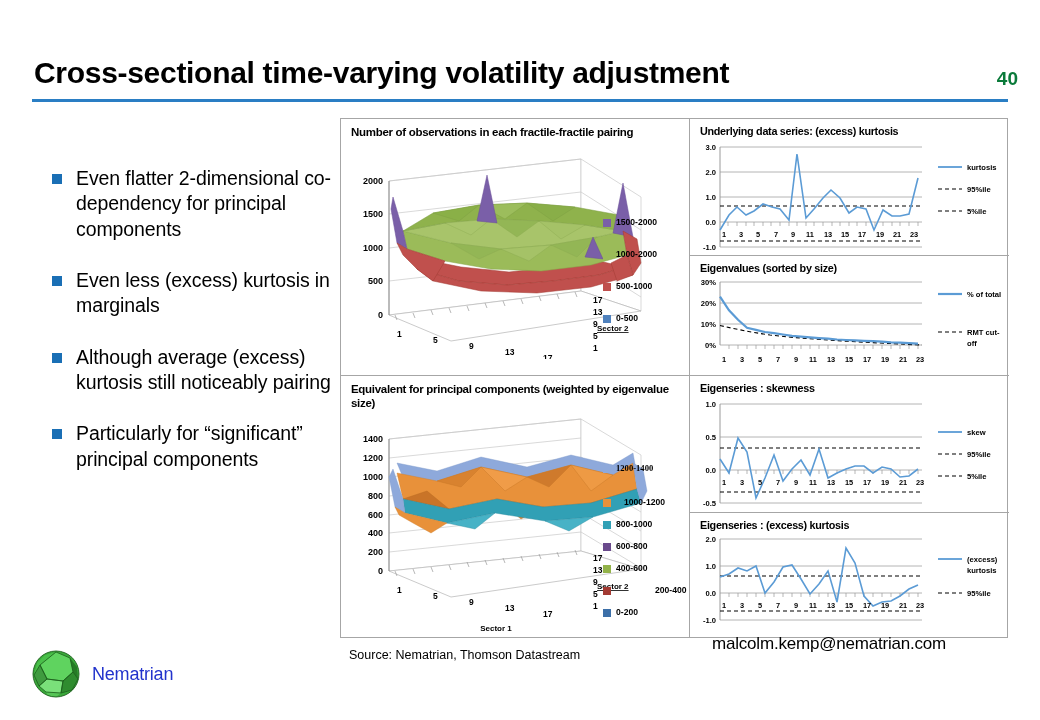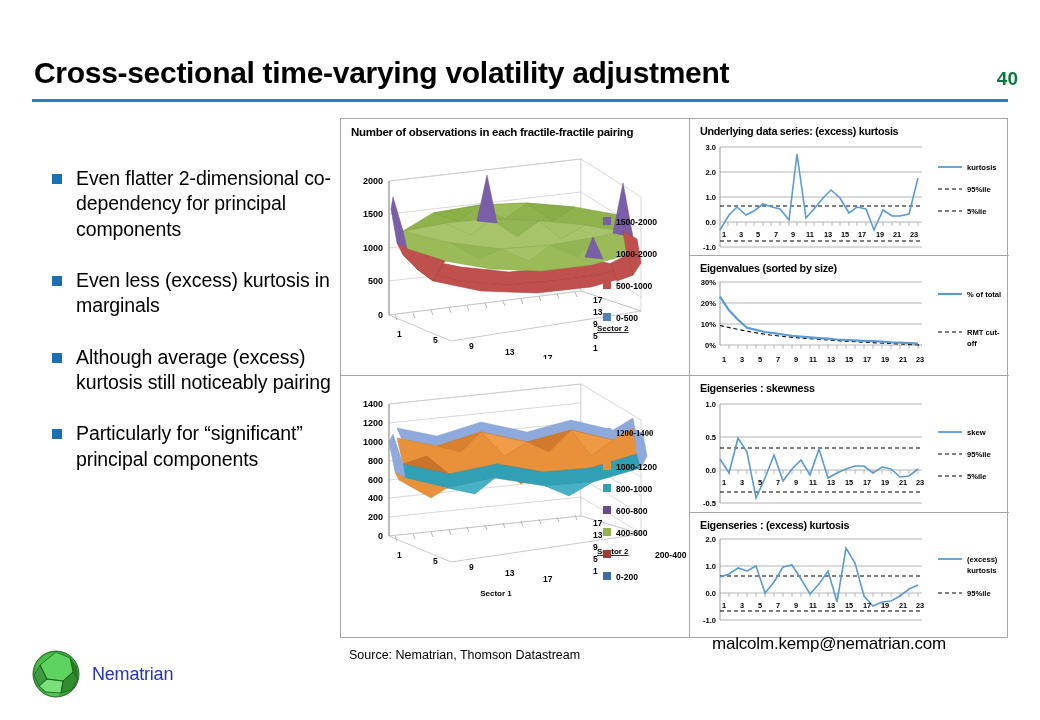--- a/index.html
+++ b/index.html
@@ -70,21 +70,21 @@
   .ctitle.sm { font-size: 10.8px; }
 
   
   .surf-wrap { position: relative; width: 100%; height: 100%; }
   .surf-svg { position:absolute; left:0; top:0; }
   .axis-lbl { font-size: 9px; font-weight: bold; fill: #000; }
   .axis-lbl-b { font-size: 8.5px; font-weight: bold; fill:#000; }
   .ax-title { font-size: 8px; font-weight:bold; fill:#000; text-decoration: underline; }
 
   .legend3d { position:absolute; font-size: 8.6px; font-weight:bold; color:#000; }
-  .lg-row { display:flex; align-items:flex-start; }
+  .lg-row { display:flex; align-items:flex-end; }
   .lg-sw { width:8px; height:8px; margin-right:5px; flex:0 0 8px; }
   .lc-svg { position:absolute; left:0; top:0; }
   .tick { font-size: 7.6px; font-weight:bold; fill:#000; }
   .tickx { font-size: 7.4px; font-weight:bold; fill:#000; }
   .lgtext { font-size: 7.6px; font-weight:bold; fill:#000; }
 
   
   .source {
     position:absolute; left:349px; top:648px; font-size:12.5px; color:#000;
   }
@@ -231,20 +231,21 @@
           </div>
           <div class="lg-row">
             <span class="lg-sw" style="background:#4f81bd"></span>
             <span>0-500</span>
           </div>
         </div>
       </div>
     </div>
 
     <div class="cell cell-bl">
+      <div class="ctitle">Equivalent for principal components (weighted by eigenvalue size)</div>
       <div class="surf-wrap">
         <svg class="surf-svg" width="348" height="220" viewBox="0 0 348 220">
           <polygon points="48,28 240,8 240,140 48,160" fill="#ffffff" stroke="#c9c9c9" stroke-width="0.7"></polygon>
           <polygon points="240,8 300,44 300,158 240,140" fill="#ffffff" stroke="#c9c9c9" stroke-width="0.7"></polygon>
           <polygon points="48,160 240,140 300,158 110,186" fill="#ffffff" stroke="#bdbdbd" stroke-width="0.8"></polygon>
           <g stroke="#c9c9c9" stroke-width="0.7">
             <line x1="48" y1="28" x2="240" y2="8"></line>
             <line x1="48" y1="47" x2="240" y2="27"></line>
             <line x1="48" y1="66" x2="240" y2="46"></line>
             <line x1="48" y1="85" x2="240" y2="65"></line>
@@ -318,21 +319,21 @@
             <line x1="198" y1="143" x2="200" y2="148"></line>
             <line x1="216" y1="141" x2="218" y2="146"></line>
             <line x1="234" y1="139" x2="236" y2="144"></line>
           </g>
         </svg>
         <div class="legend3d" style="left:262px; top:52px;">
           <div class="lg-row" style="margin-bottom:24px;font-family:Liberation Serif, serif;">
             <span class="lg-sw" style="background:#8ea9db"></span>
             <span>1200-1400</span>
           </div>
-          <div class="lg-row" style="margin-bottom:12px;">
+          <div class="lg-row" style="margin-bottom:12px;gap:8px;">
             <span class="lg-sw" style="background:#e8913a"></span>
             <span>1000-1200</span>
           </div>
           <div class="lg-row" style="margin-bottom:12px;">
             <span class="lg-sw" style="background:#31a0b5"></span>
             <span>800-1000</span>
           </div>
           <div class="lg-row" style="margin-bottom:12px;">
             <span class="lg-sw" style="background:#6a4a8c"></span>
             <span>600-800</span>

